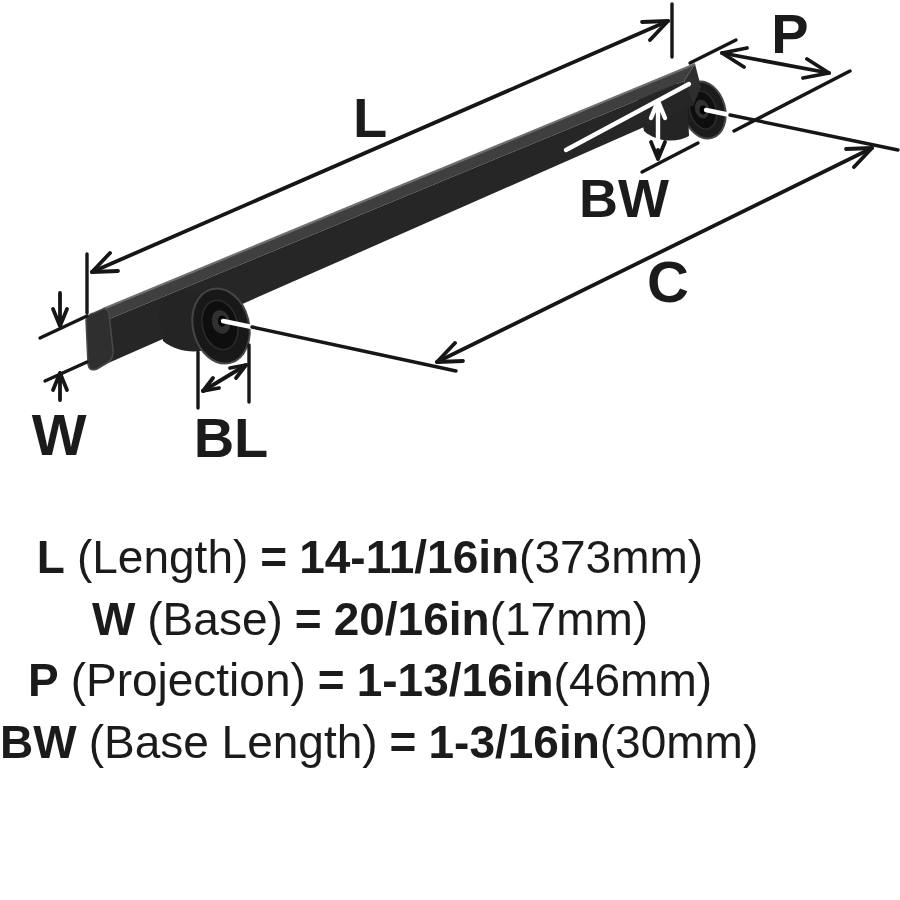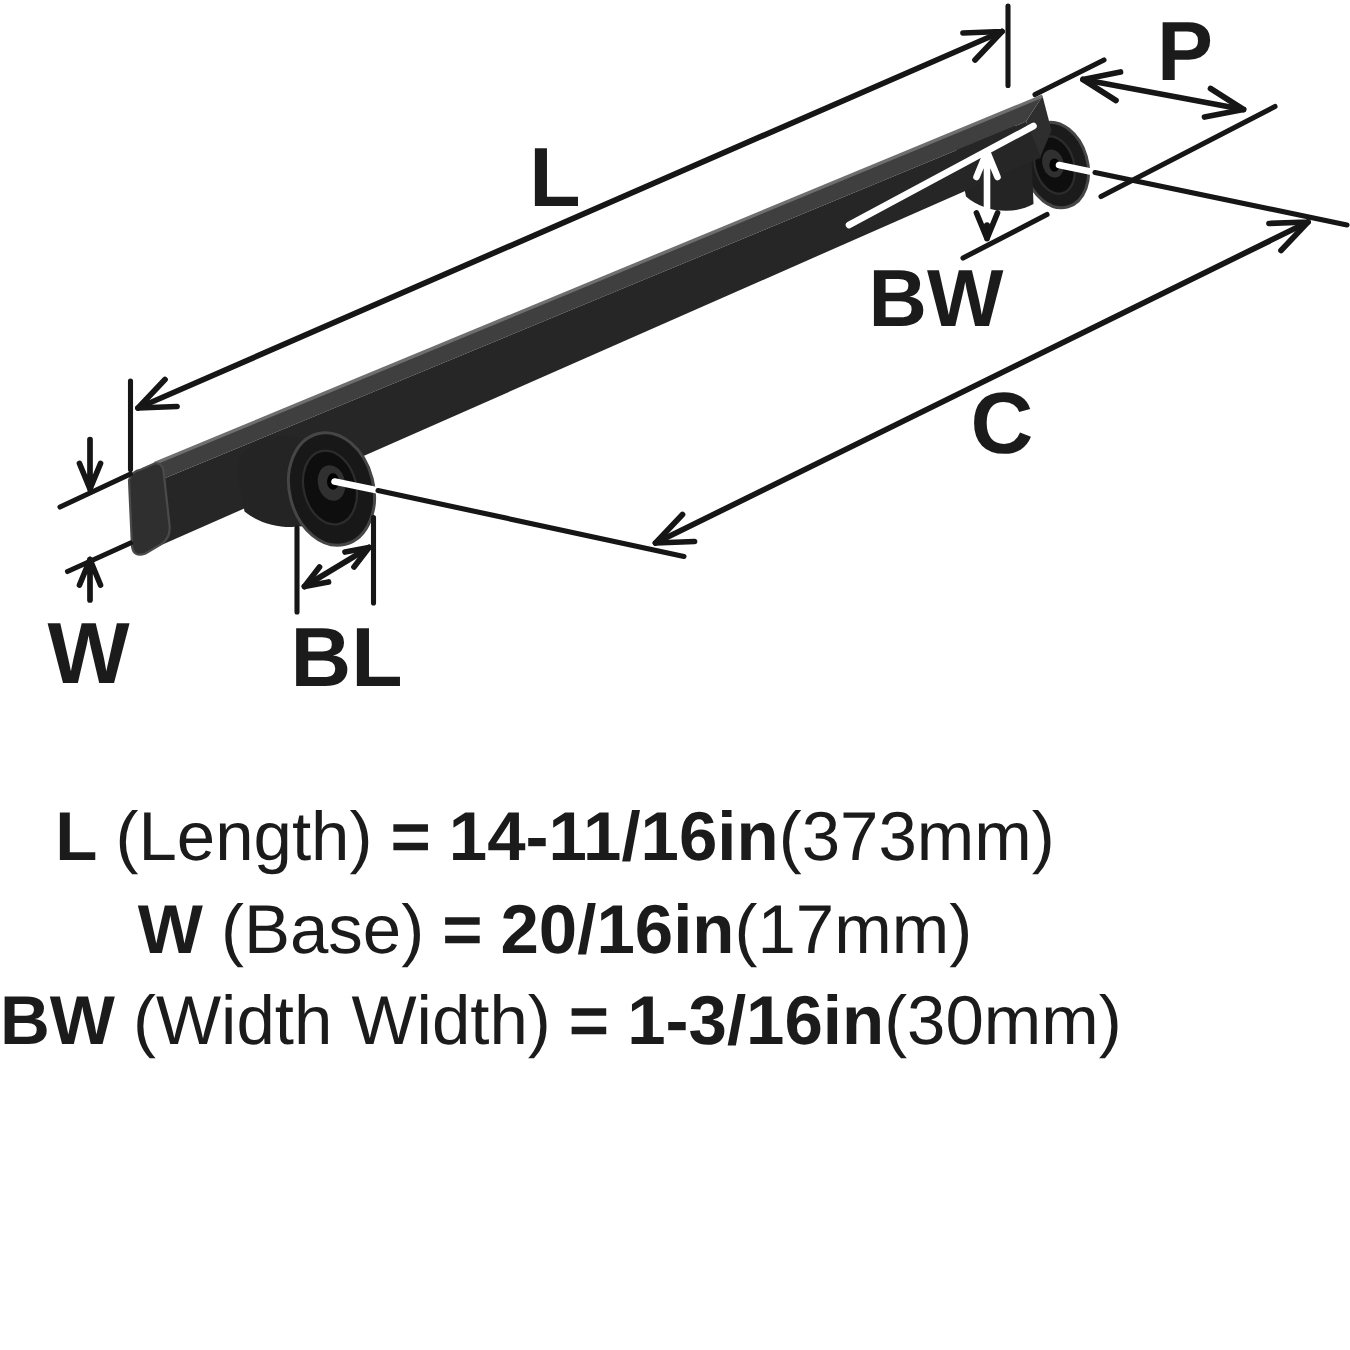--- a/index.html
+++ b/index.html
@@ -115,17 +115,20 @@
   </svg>
 
   <div class="legend">
     <div class="legend-row">
       <span class="b sp">L</span><span class="r sp">(Length)</span><span class="b sp">=</span><span class="b">14-11/16in</span><span class="r">(373mm)</span>
     </div>
     <div class="legend-row">
       <span class="b sp">W</span><span class="r sp">(Base)</span><span class="b sp">=</span><span class="b">20/16in</span><span class="r">(17mm)</span>
     </div>
     <div class="legend-row">
-      <span class="b sp">BW</span><span class="r sp">(Width Width)</span><span class="b sp">=</span><span class="b">1-3/16in</span><span class="r">(30mm)</span>
+      <span class="b sp">P</span><span class="r sp">(Projection)</span><span class="b sp">=</span><span class="b">1-13/16in</span><span class="r">(46mm)</span>
+    </div>
+    <div class="legend-row">
+      <span class="b sp">BW</span><span class="r sp">(Base Length)</span><span class="b sp">=</span><span class="b">1-3/16in</span><span class="r">(30mm)</span>
     </div>
   </div>
 
 </div>
 
 </body></html>

